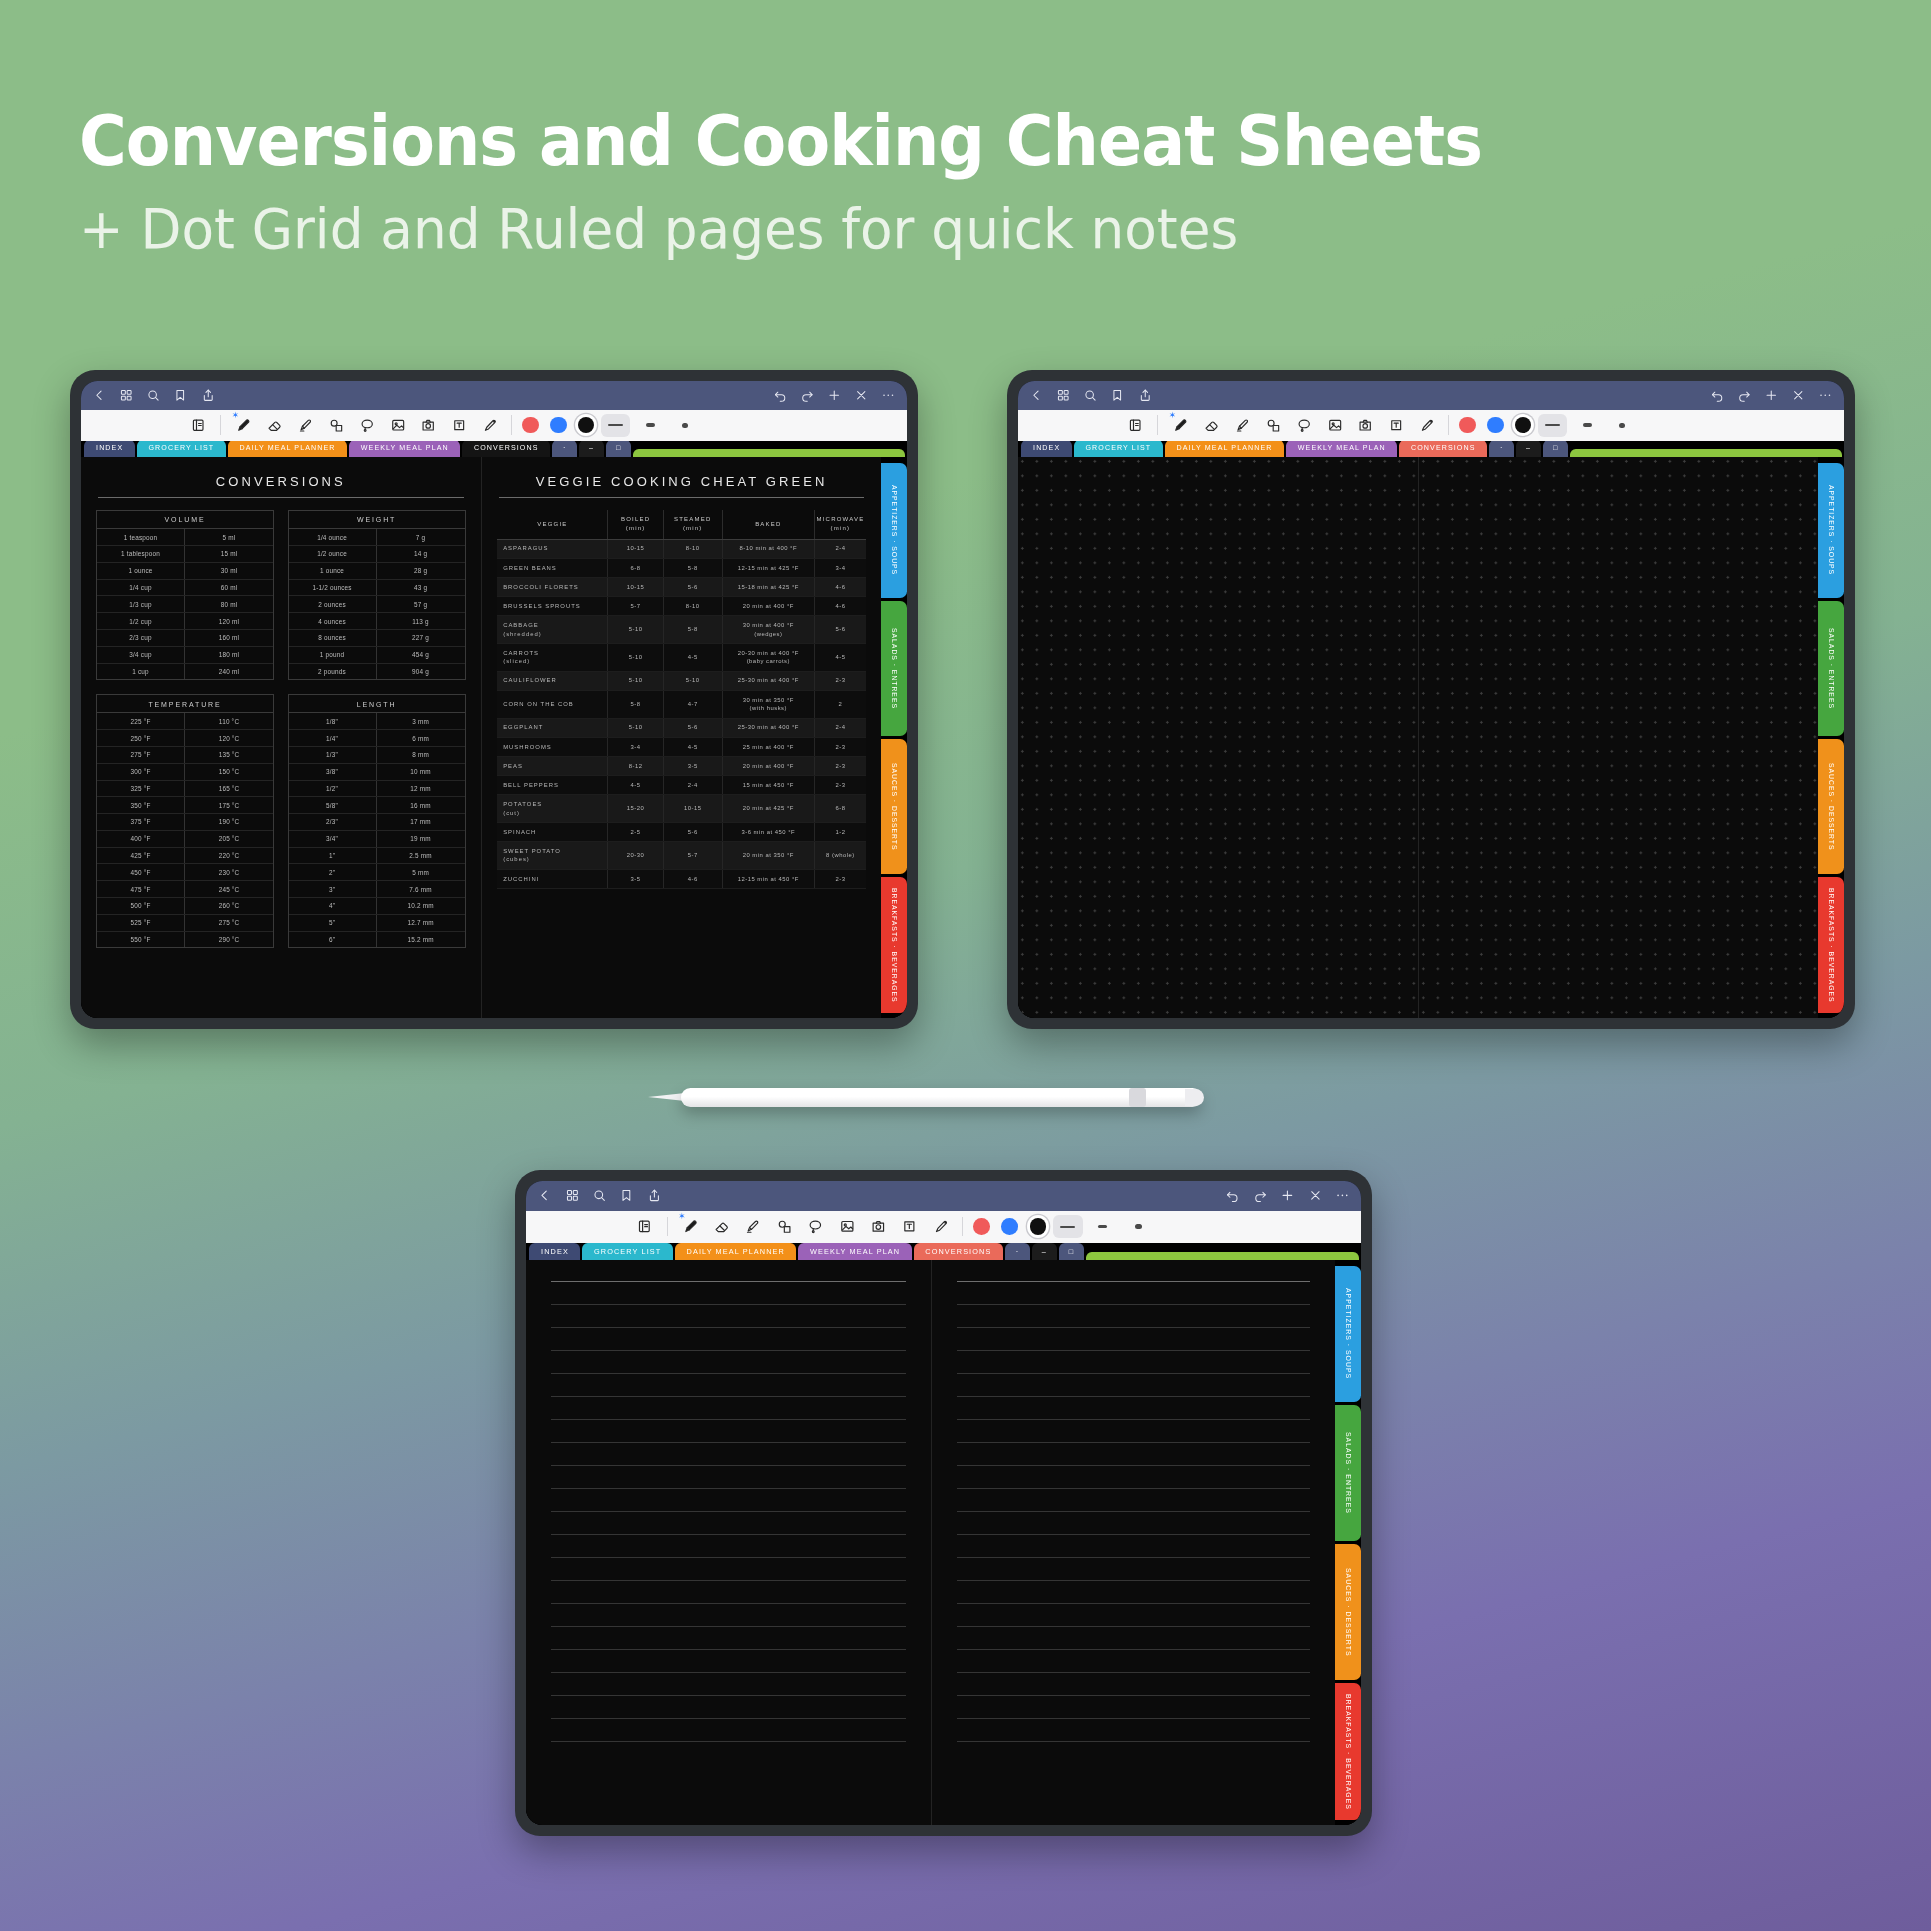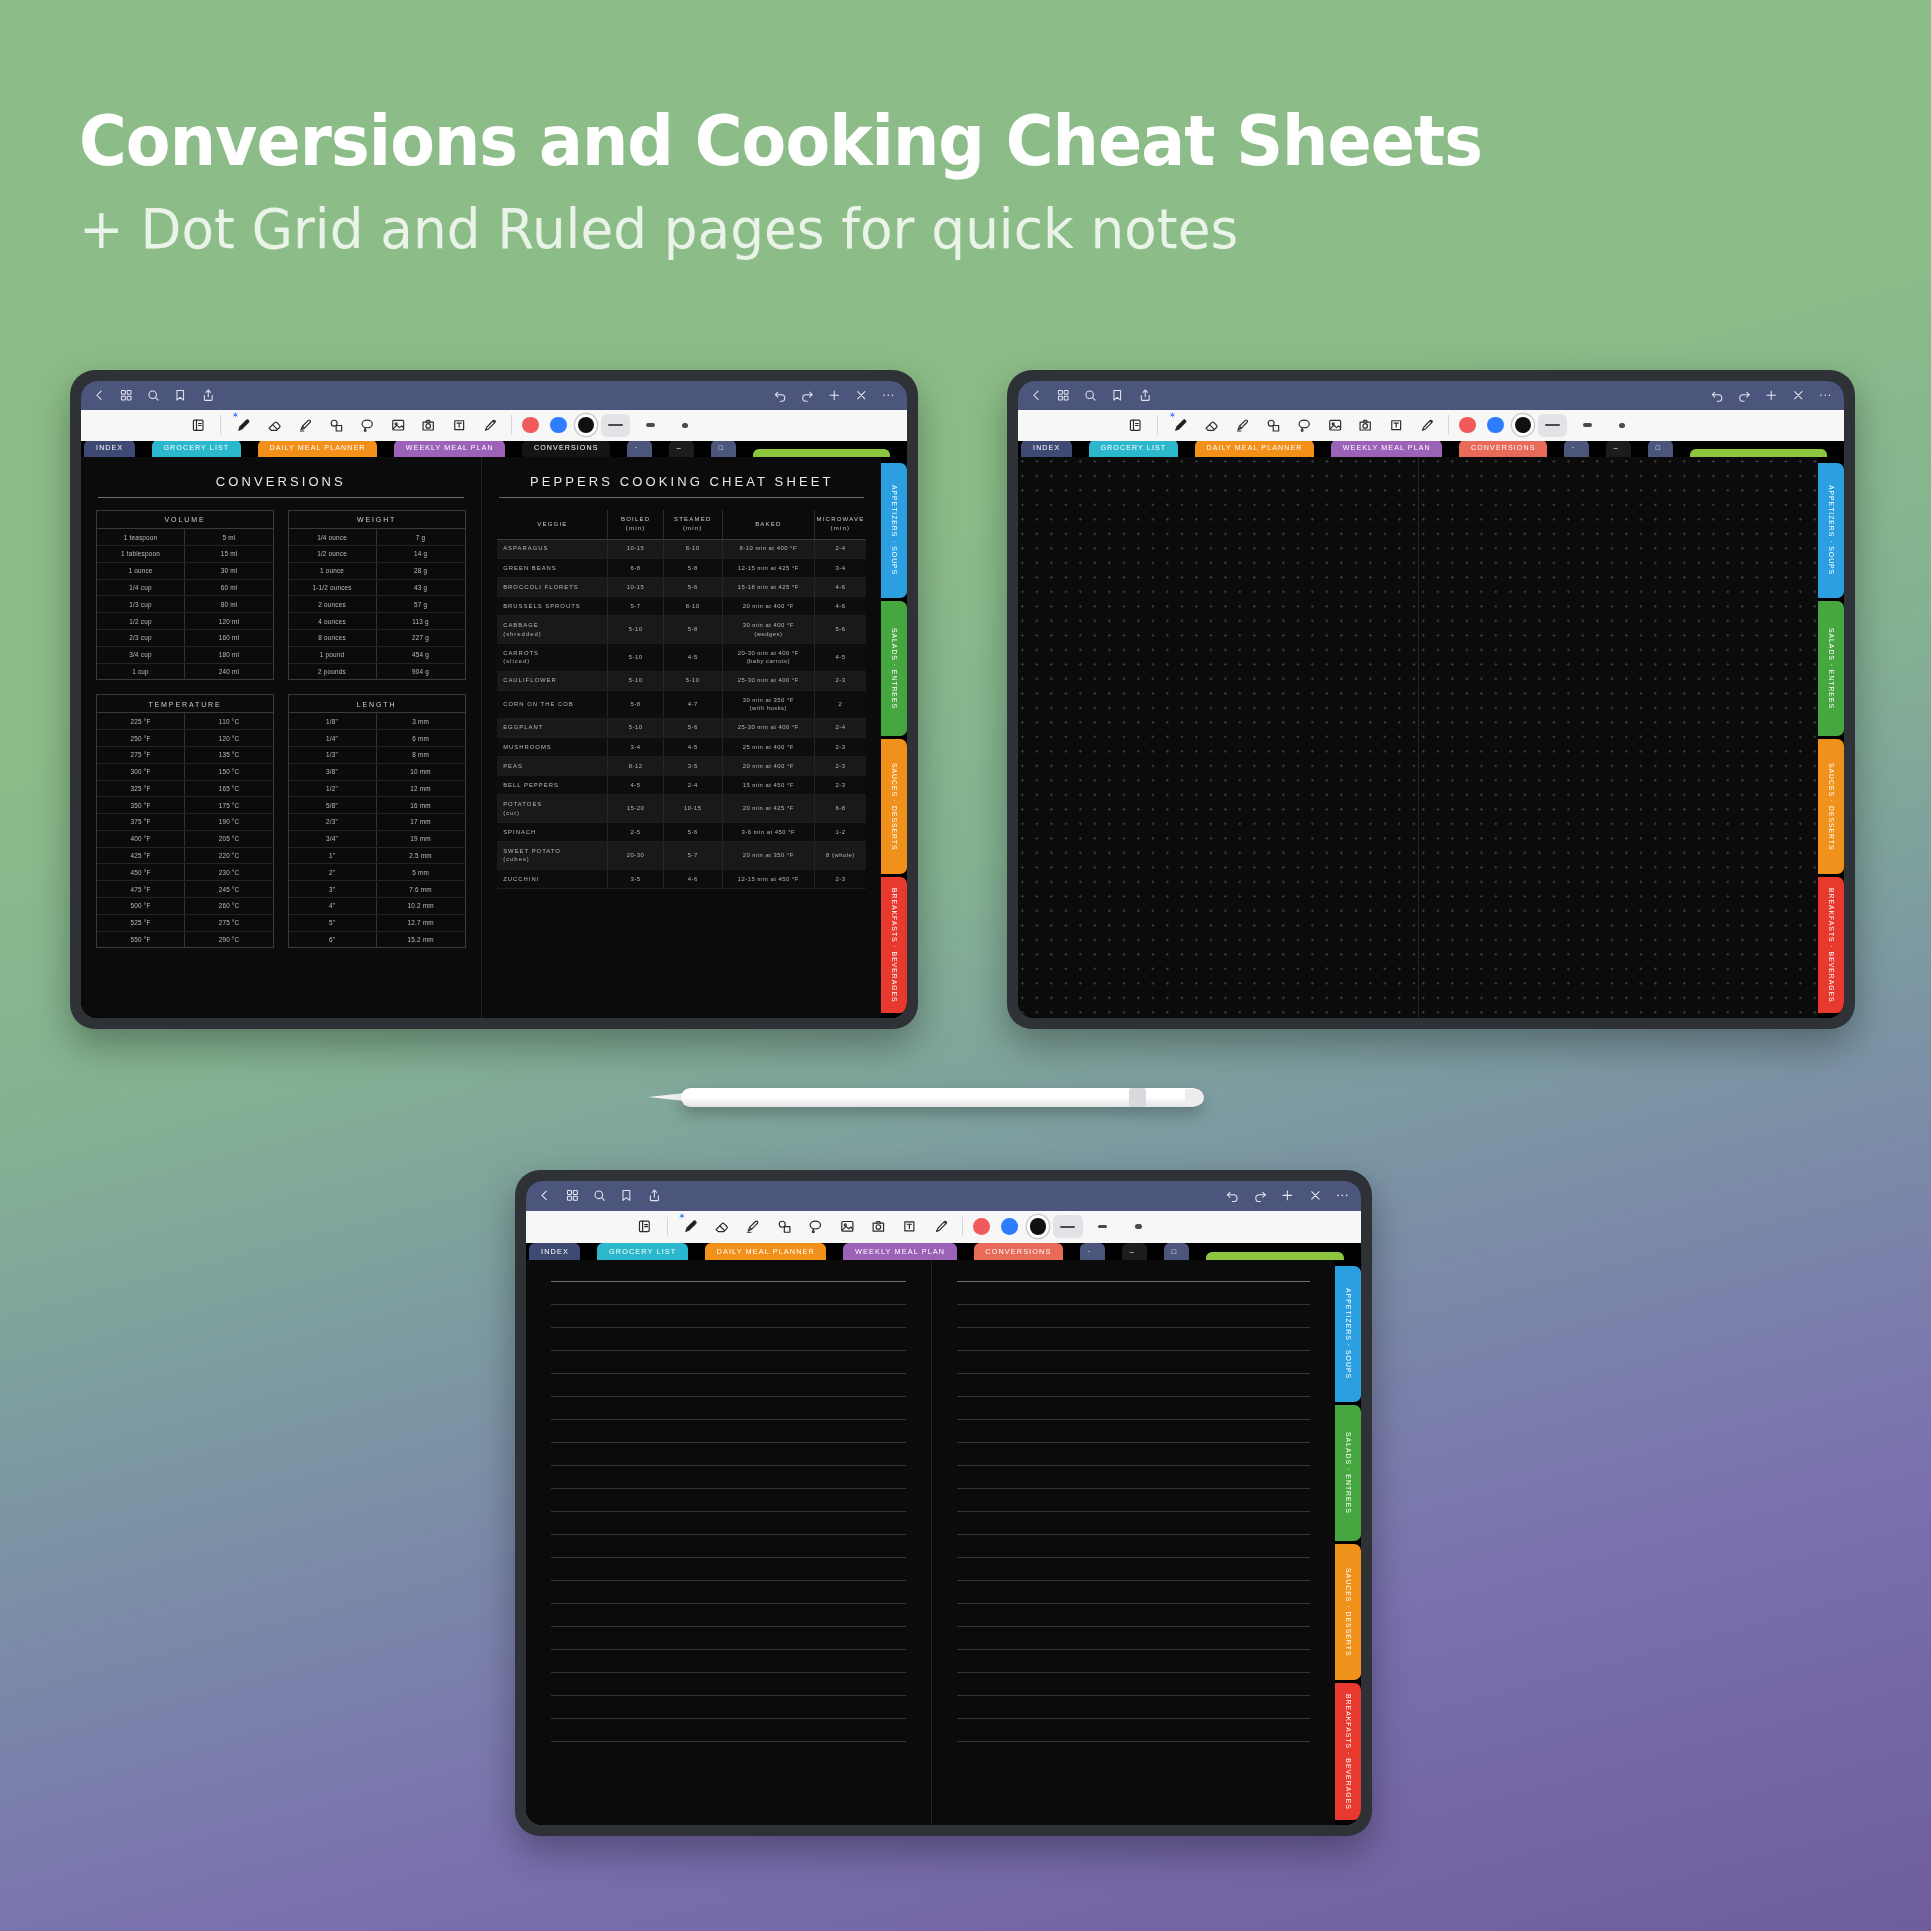--- a/index.html
+++ b/index.html
@@ -114,23 +114,23 @@
     padding-left: 3.9px;
     overflow: hidden;
   }
   .tab {
     color: #fff;
     font-size: 7.1px;
     letter-spacing: 1.1px;
     padding: 3.9px 11.6px 3.9px;
     border-radius: 5.8px 5.8px 0 0;
     white-space: nowrap;
-    margin-right: 17px;
+    margin-right: 2px;
     font-family: "Liberation Sans", sans-serif;
-    text-align: left;
+    text-align: center;
     line-height: 1.3;
   }
   .tab.mini { padding: 3.9px 7.7px; min-width: 25px; }
   .tab.grow { flex: 1 1 auto; }
 
   
   .pagebody { flex: 1 1 auto; display: flex; background: #000; position: relative; overflow: hidden; }
   .pages { flex: 1 1 auto; display: flex; position: relative; }
   .page { flex: 1 1 50%; background: #0b0b0b; position: relative; overflow: hidden; }
   .page + .page { border-left: 1px solid #232323; }
@@ -640,21 +640,21 @@
                   <div class="mt-row">
                     <div class="mt-cell l">6"</div>
                     <div class="mt-cell">15.2 mm</div>
                   </div>
                 </div>
             </div>
           </div>
         </div>
 
         <div class="page conv-page">
-          <div class="sheet-title">PEPPERS COOKING CHEAT SHEET</div>
+          <div class="sheet-title">VEGGIE COOKING CHEAT GREEN</div>
           <div class="title-rule"></div>
           <table class="vtbl">
             <thead>
                 <tr id="veg-head">
                   <th style="width: 30%;">VEGGIE</th>
                   <th style="width: 15%;">BOILED<br>(min)</th>
                   <th style="width: 16%;">STEAMED<br>(min)</th>
                   <th style="width: 25%;">BAKED</th>
                   <th style="width: 14%;">MICROWAVE<br>(min)</th>
                 </tr>

